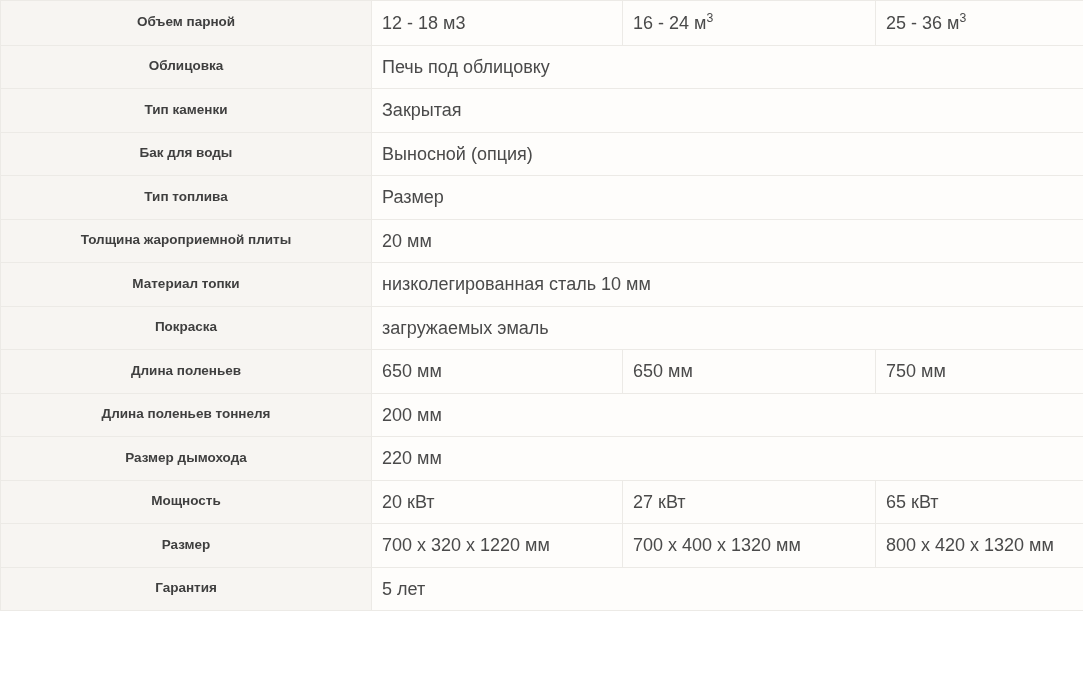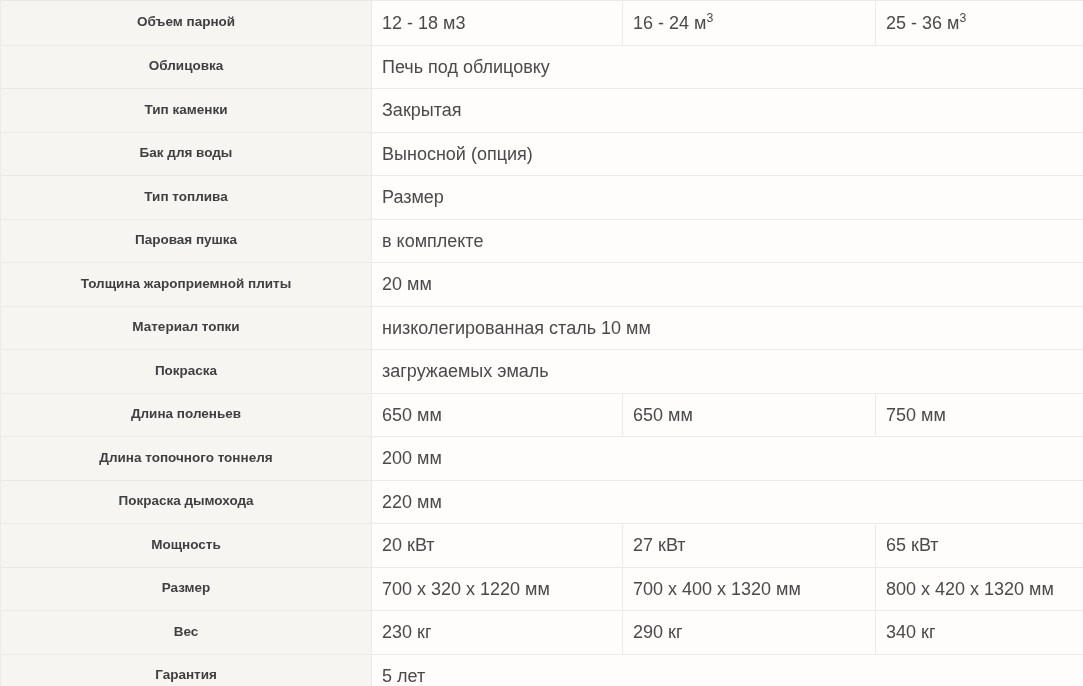--- a/index.html
+++ b/index.html
@@ -75,65 +75,55 @@
       </tr>
       <tr>
         <td class="label">Бак для воды</td>
         <td class="value" colspan="3">Выносной (опция)</td>
       </tr>
       <tr>
         <td class="label">Тип топлива</td>
         <td class="value" colspan="3">Размер</td>
       </tr>
       <tr>
-        <td class="label">Паровая пушка</td>
-        <td class="value" colspan="3">в комплекте</td>
-      </tr>
-      <tr>
         <td class="label">Толщина жароприемной плиты</td>
         <td class="value" colspan="3">20 мм</td>
       </tr>
       <tr>
         <td class="label">Материал топки</td>
         <td class="value" colspan="3">низколегированная сталь 10 мм</td>
       </tr>
       <tr>
         <td class="label">Покраска</td>
         <td class="value" colspan="3">загружаемых эмаль</td>
       </tr>
       <tr>
         <td class="label">Длина поленьев</td>
         <td class="value">650 мм</td>
         <td class="value">650 мм</td>
         <td class="value">750 мм</td>
       </tr>
       <tr>
-        <td class="label">Длина топочного тоннеля</td>
+        <td class="label">Длина поленьев тоннеля</td>
         <td class="value" colspan="3">200 мм</td>
       </tr>
       <tr>
-        <td class="label">Покраска дымохода</td>
+        <td class="label">Размер дымохода</td>
         <td class="value" colspan="3">220 мм</td>
       </tr>
       <tr>
         <td class="label">Мощность</td>
         <td class="value">20 кВт</td>
         <td class="value">27 кВт</td>
         <td class="value">65 кВт</td>
       </tr>
       <tr>
         <td class="label">Размер</td>
         <td class="value">700 х 320 х 1220 мм</td>
         <td class="value">700 х 400 х 1320 мм</td>
         <td class="value">800 х 420 х 1320 мм</td>
       </tr>
       <tr>
-        <td class="label">Вес</td>
-        <td class="value">230 кг</td>
-        <td class="value">290 кг</td>
-        <td class="value">340 кг</td>
-      </tr>
-      <tr>
         <td class="label">Гарантия</td>
         <td class="value" colspan="3">5 лет</td>
       </tr>
     </tbody>
 </table>
 
 </body></html>

